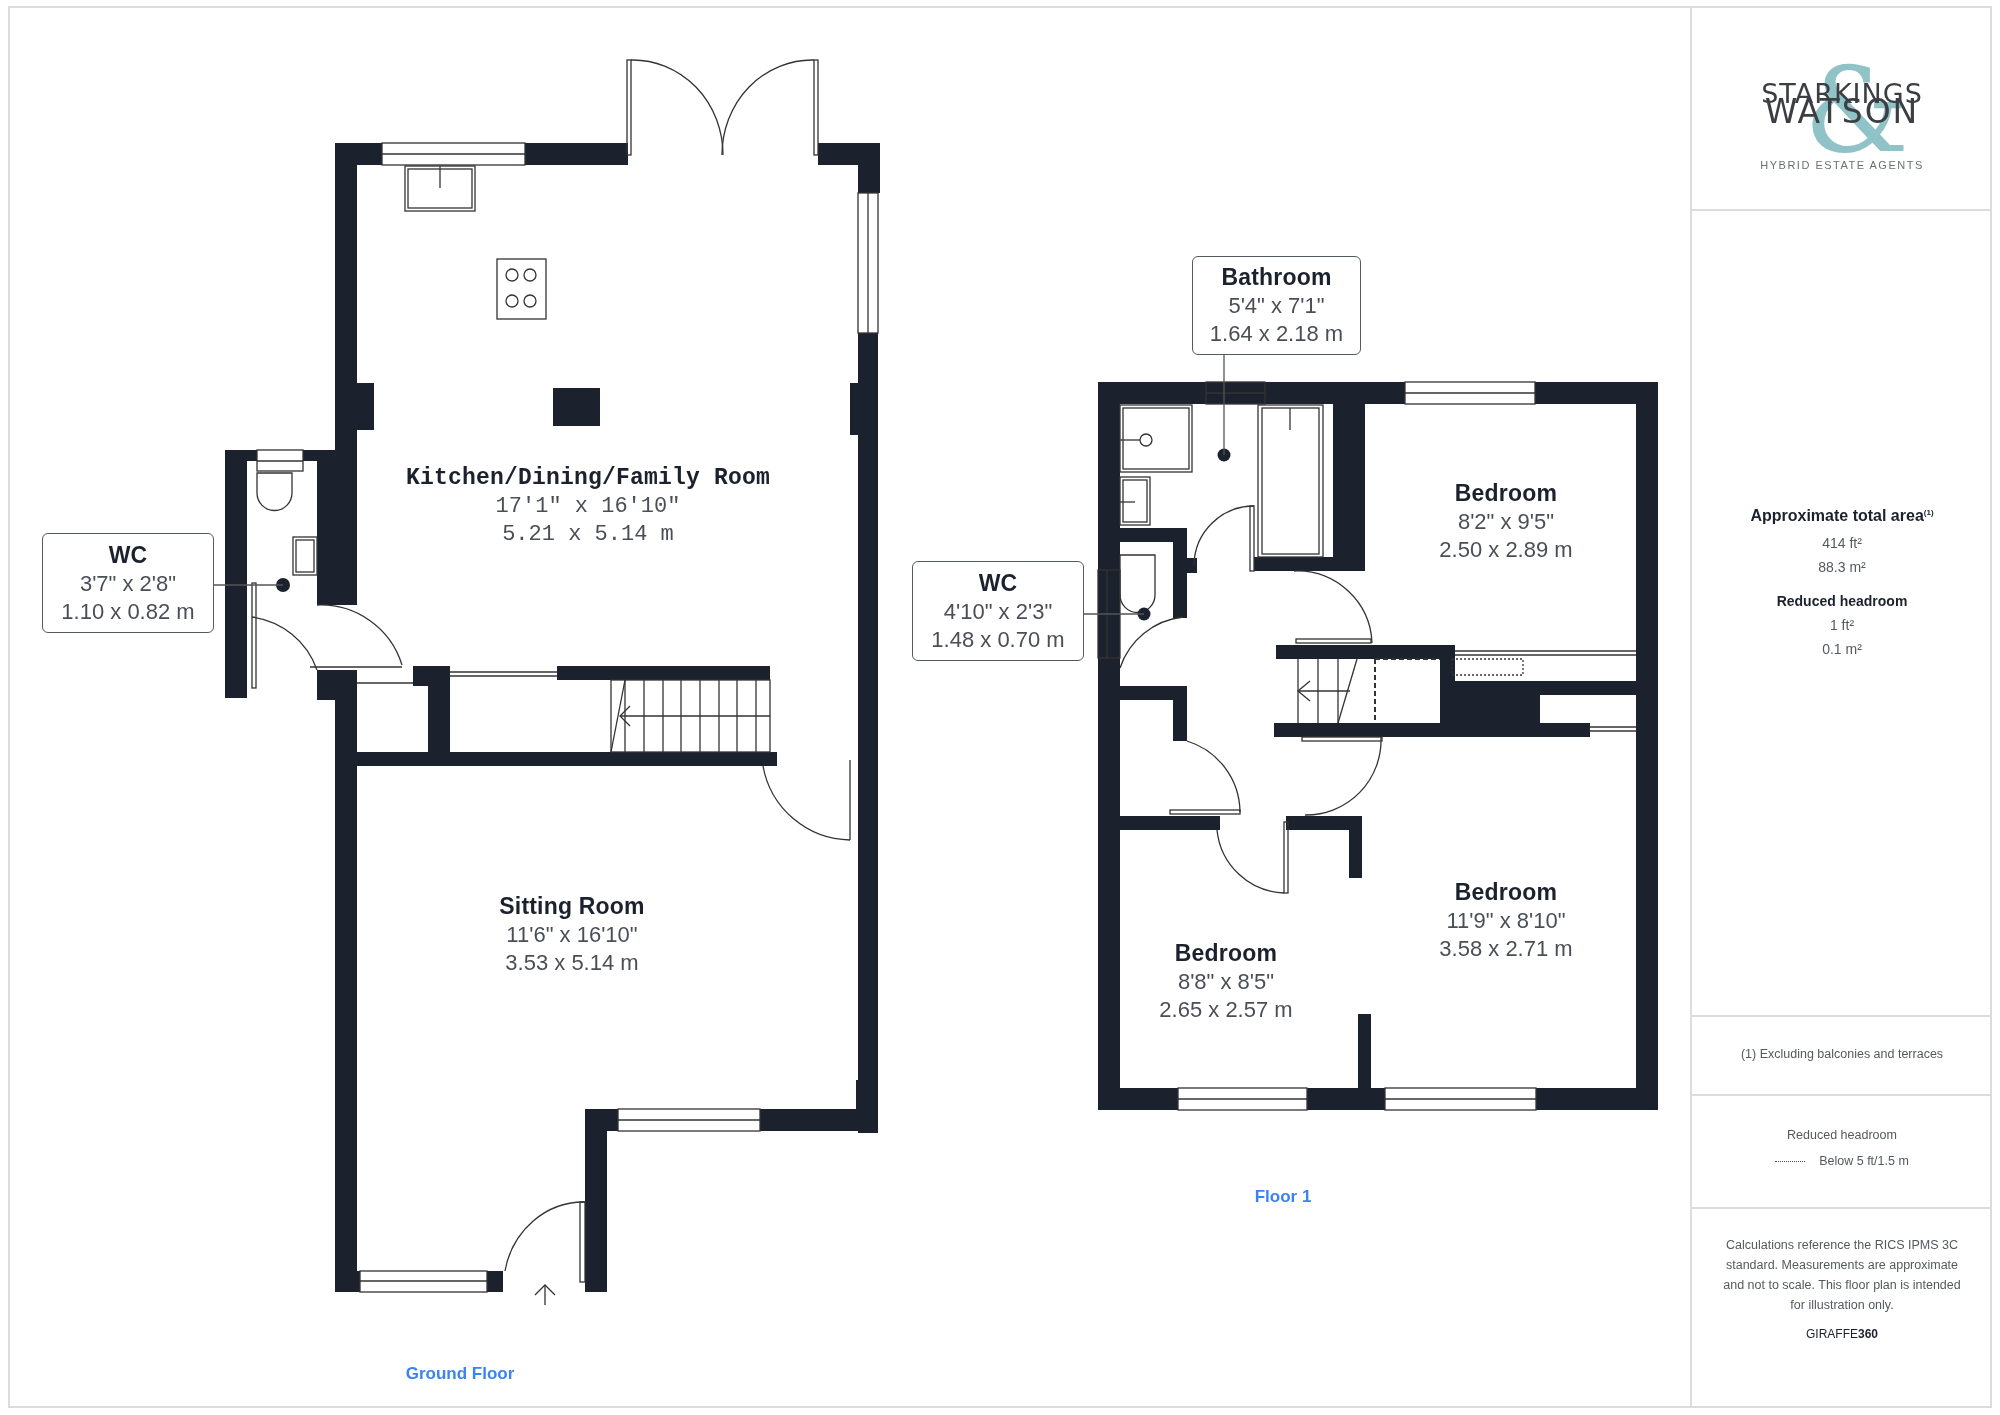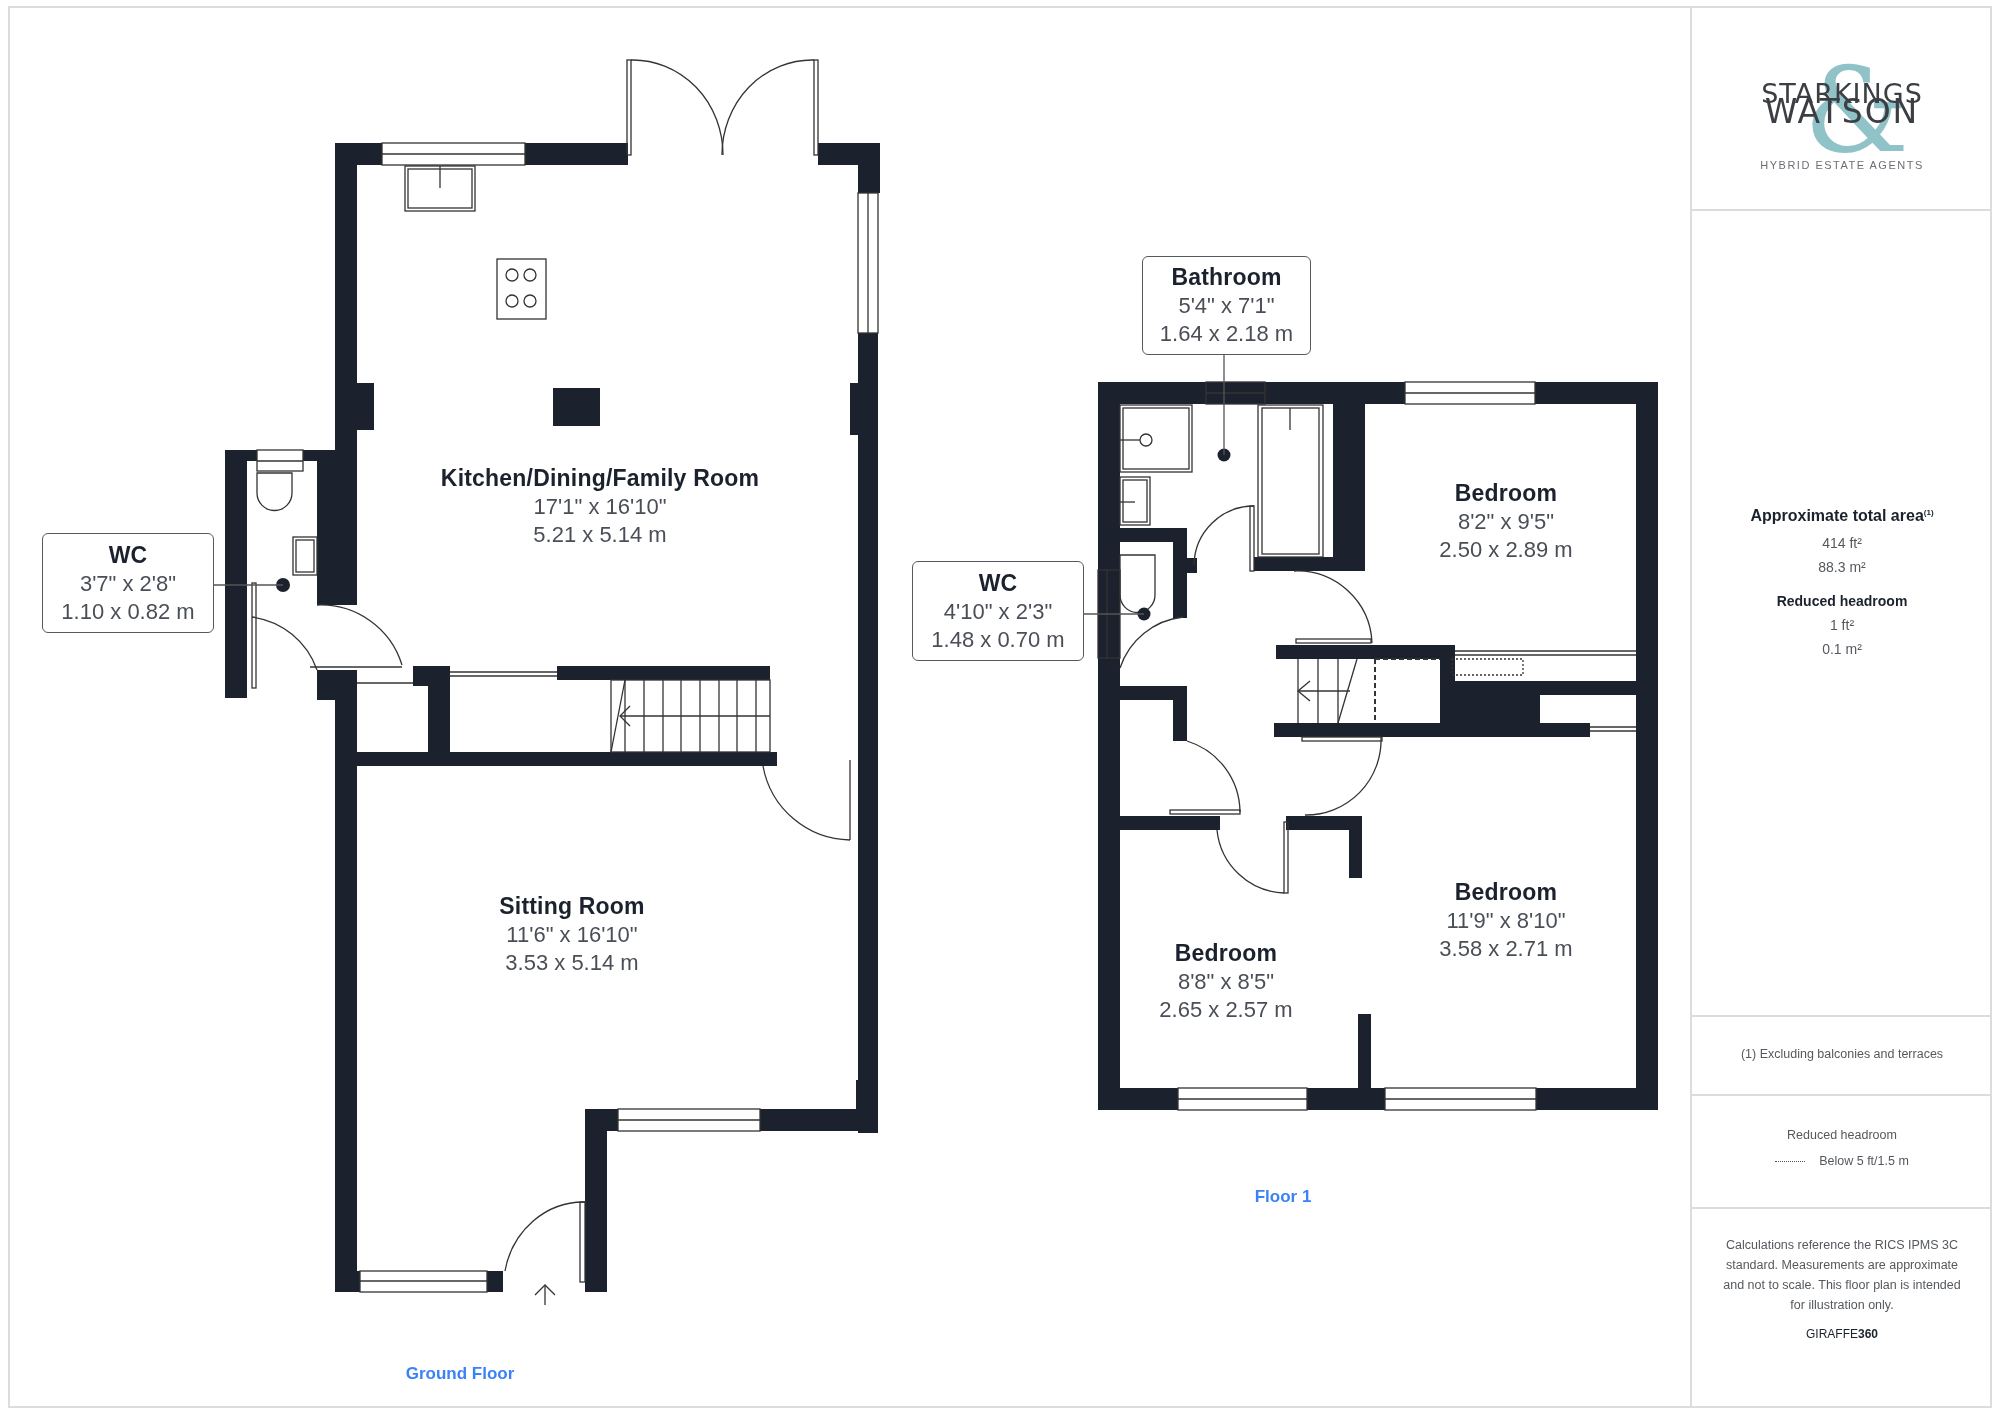--- a/index.html
+++ b/index.html
@@ -220,38 +220,38 @@
       <line x1="1455" y1="655" x2="1636" y2="655"></line>
     <line x1="1590" y1="727" x2="1636" y2="727"></line>
       <line x1="1590" y1="731" x2="1636" y2="731"></line>
   </g>
   <circle cx="1224" cy="455" r="6.5" fill="#1b222d"></circle>
   <line x1="1224" y1="355" x2="1224" y2="455" stroke="#555" stroke-width="1.3"></line>
   <circle cx="1144" cy="614" r="6.5" fill="#1b222d"></circle>
   <line x1="1084" y1="614" x2="1144" y2="614" stroke="#555" stroke-width="1.3"></line>
 </svg>
 
-<div class="room-label" style="left:600px; top:463px;">
+<div class="room-label" style="left:588px; top:463px;font-family:Liberation Mono, monospace;">
   <div class="room-name">Kitchen/Dining/Family Room</div>
   <div class="room-dim">17'1" x 16'10"</div>
   <div class="room-dim">5.21 x 5.14 m</div>
 </div>
 <div class="room-label" style="left:572px; top:891px;">
   <div class="room-name">Sitting Room</div>
   <div class="room-dim">11'6" x 16'10"</div>
   <div class="room-dim">3.53 x 5.14 m</div>
 </div>
 <div class="callout" style="left:42px; top:533px; width:172px; height:100px; padding-top:6px;">
   <div class="room-name">WC</div>
   <div class="room-dim">3'7" x 2'8"</div>
   <div class="room-dim">1.10 x 0.82 m</div>
 </div>
 <div class="floor-title" style="left:460px; top:1364px;">Ground Floor</div>
 
-<div class="callout" style="left:1142px; top:256px; width:169px; height:99px; padding-top:5px;">
+<div class="callout" style="left:1192px; top:256px; width:169px; height:99px; padding-top:5px;">
   <div class="room-name">Bathroom</div>
   <div class="room-dim">5'4" x 7'1"</div>
   <div class="room-dim">1.64 x 2.18 m</div>
 </div>
 <div class="callout" style="left:912px; top:561px; width:172px; height:100px; padding-top:6px;">
   <div class="room-name">WC</div>
   <div class="room-dim">4'10" x 2'3"</div>
   <div class="room-dim">1.48 x 0.70 m</div>
 </div>
 <div class="room-label" style="left:1506px; top:478px;">

